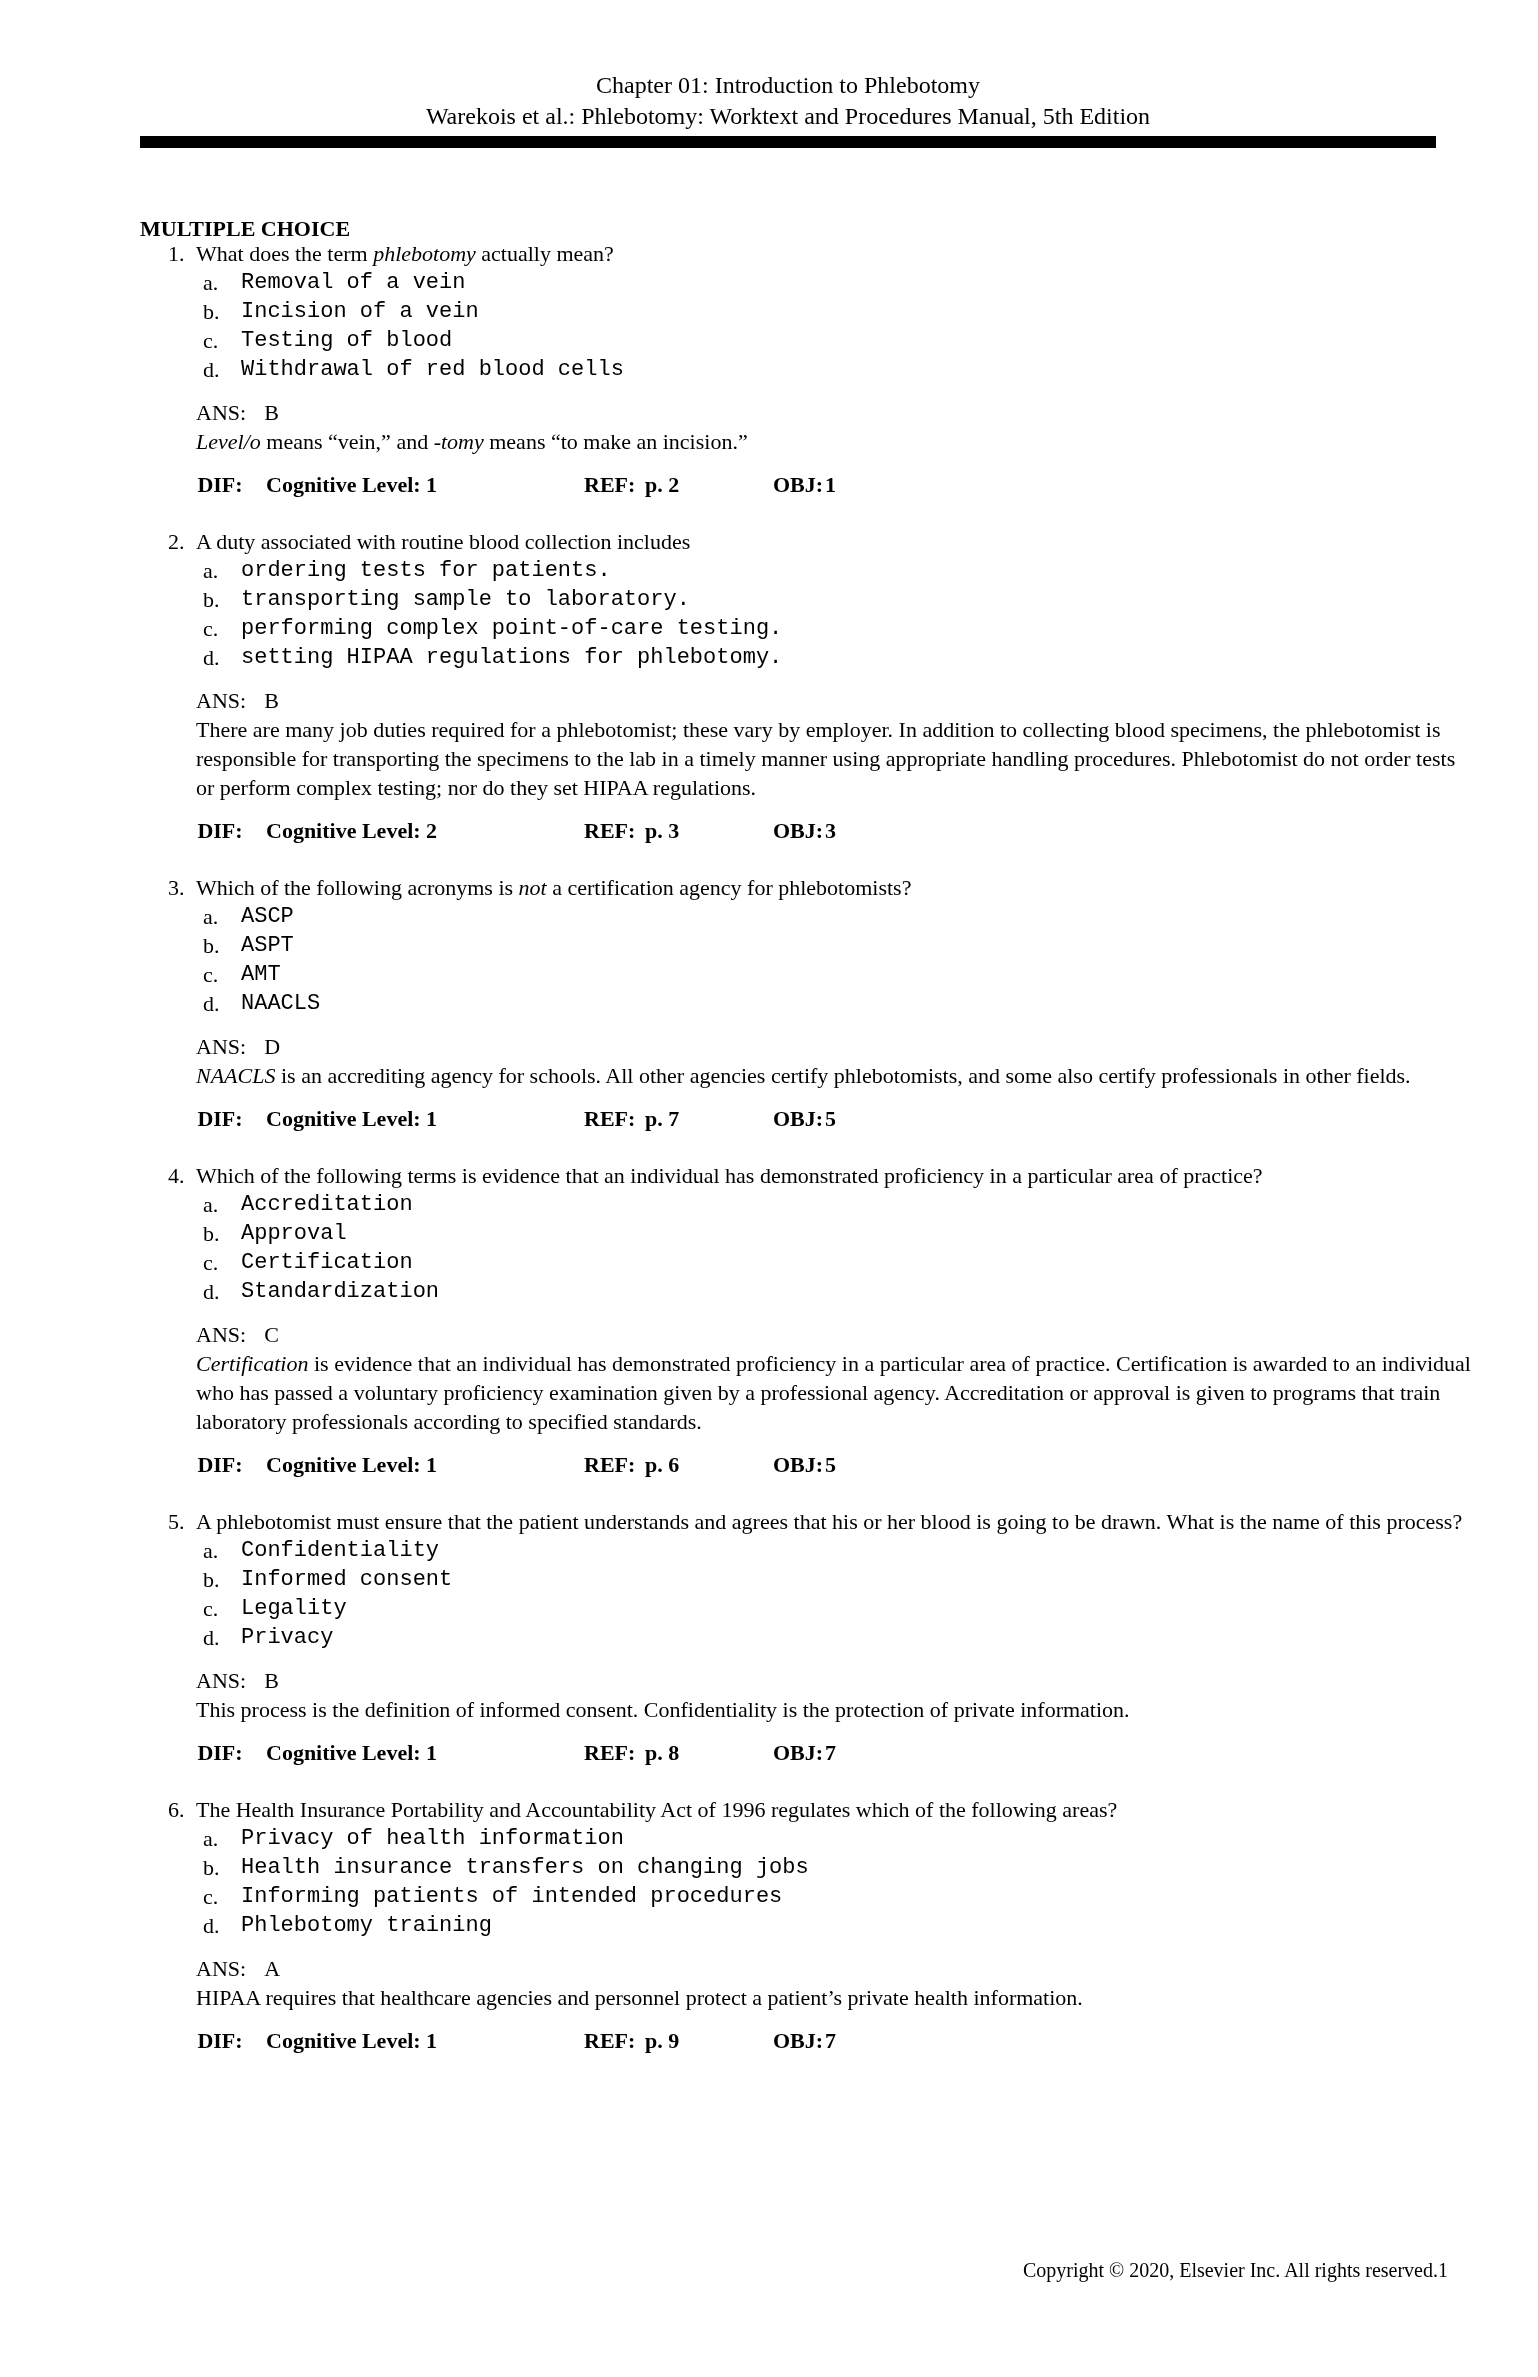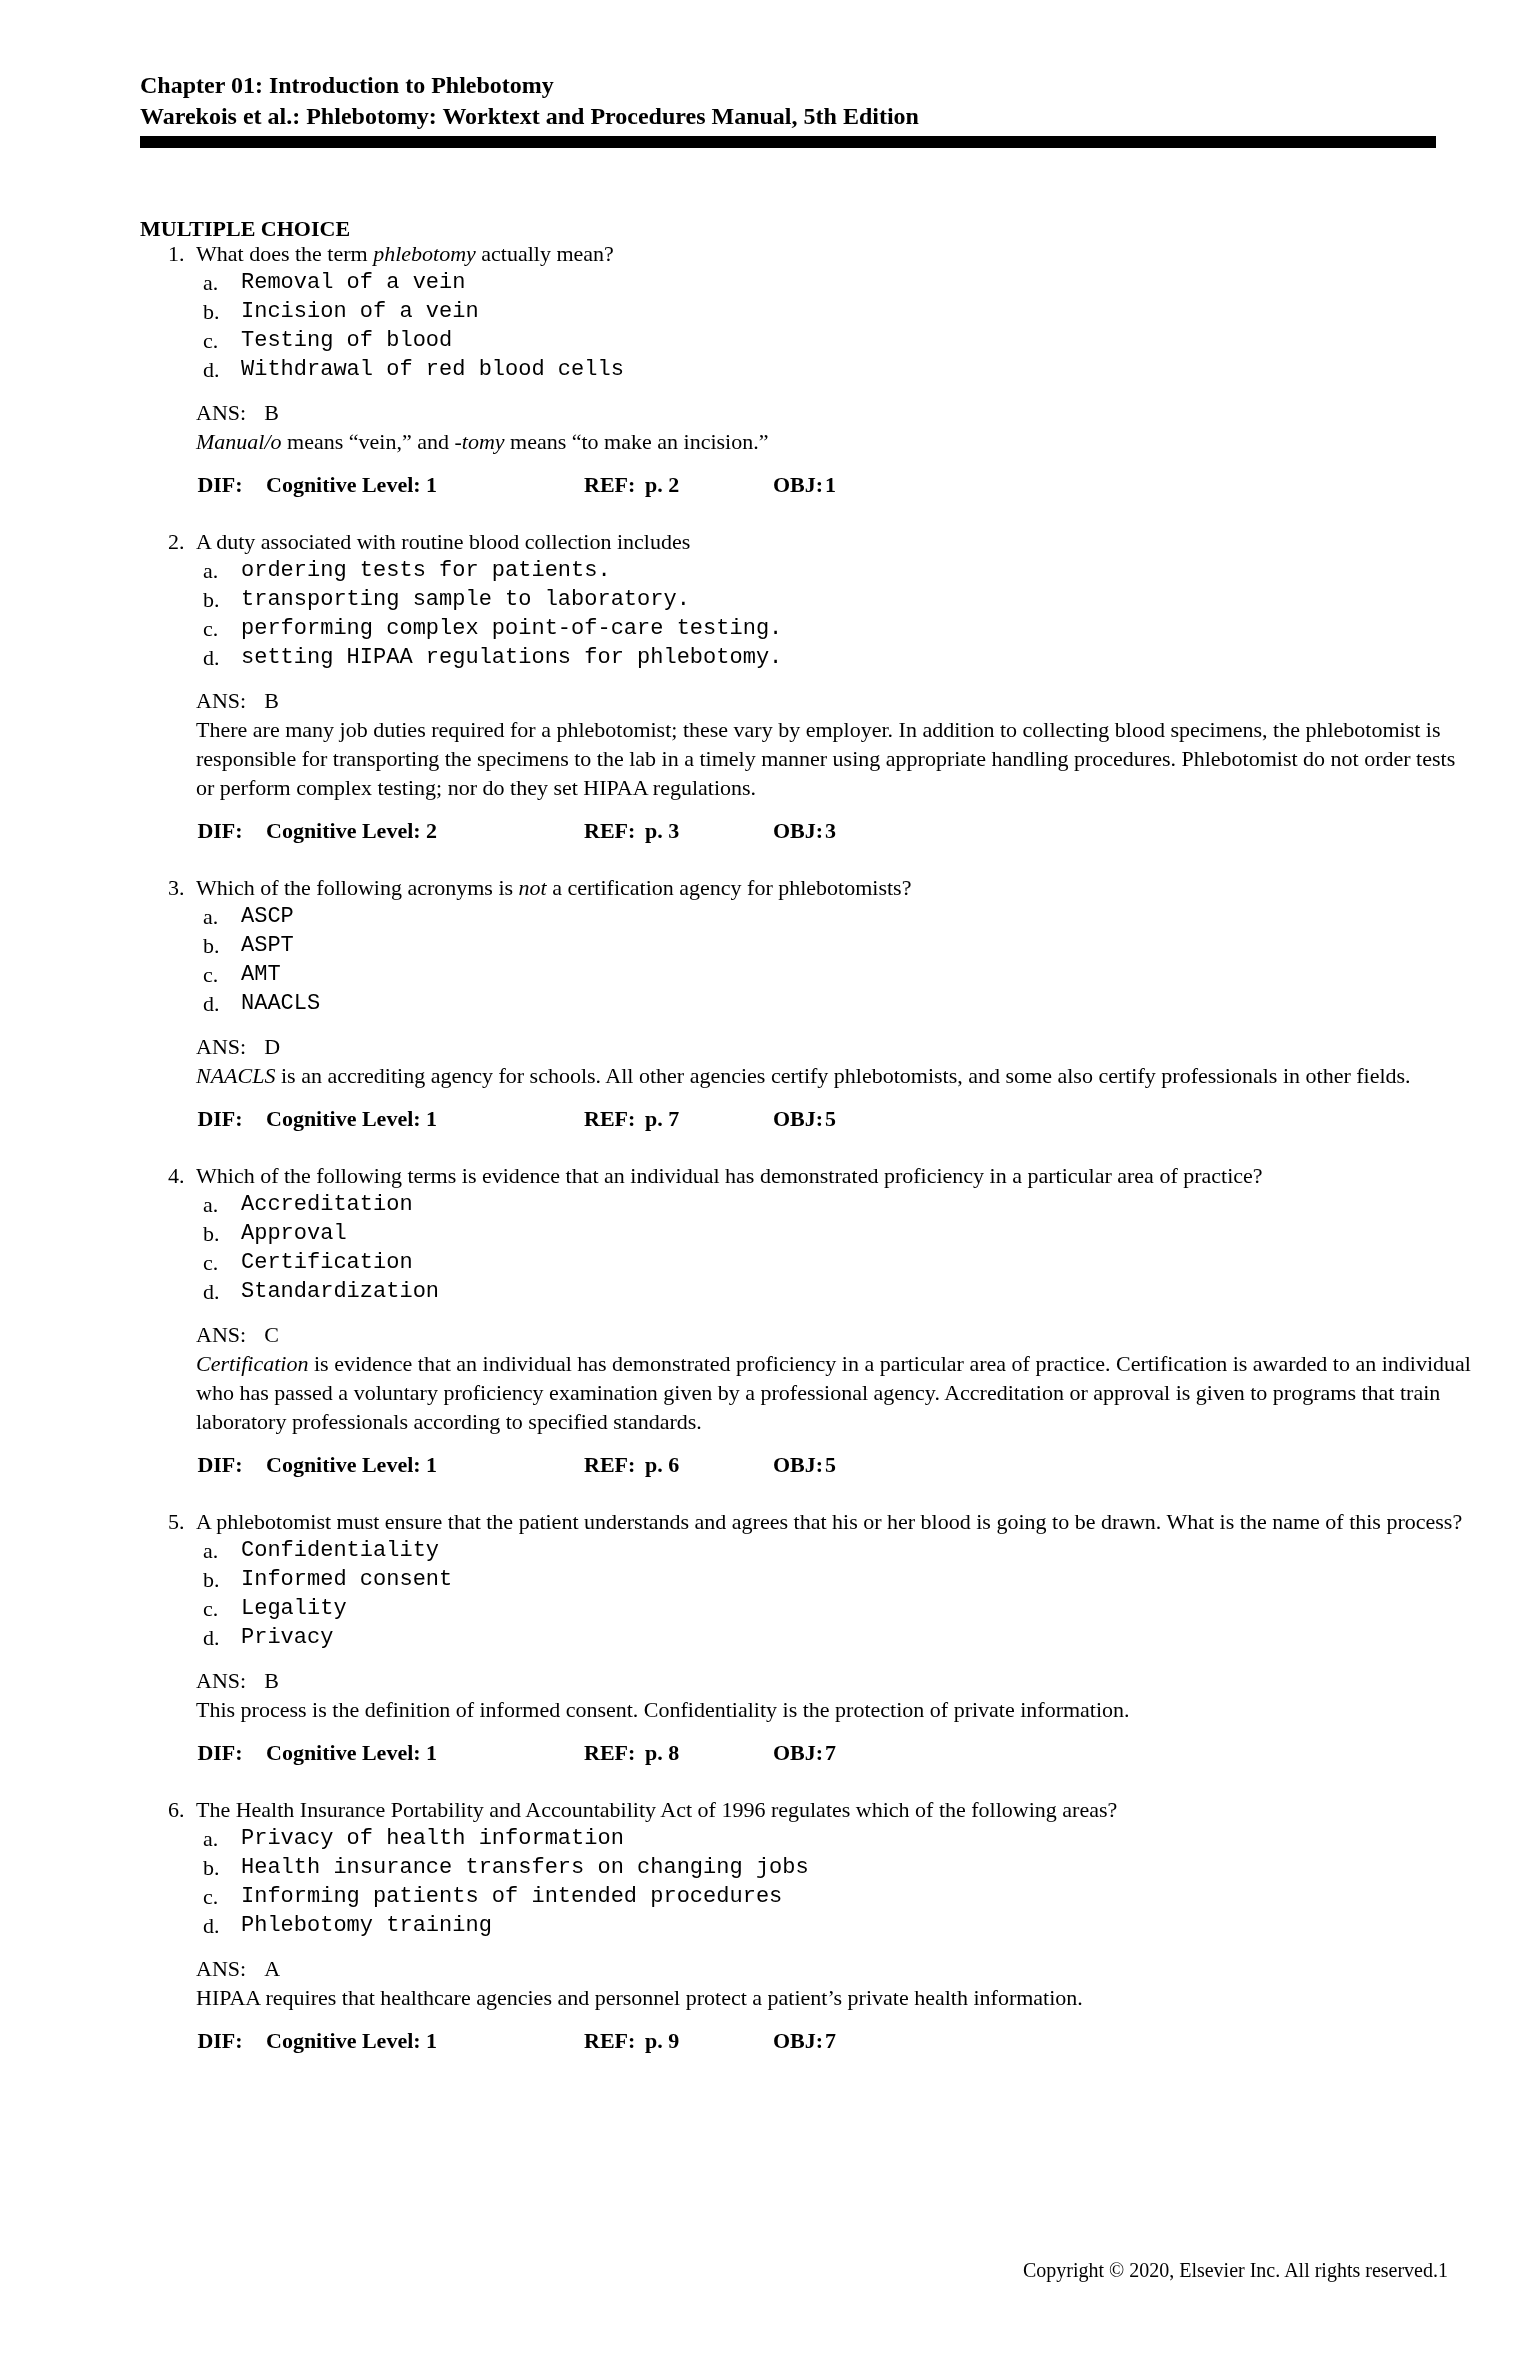--- a/index.html
+++ b/index.html
@@ -12,21 +12,21 @@
     color: #000000;
     font-family: "Liberation Serif", "DejaVu Serif", serif;
     font-size: 22px;
     line-height: 29px;
     overflow: hidden;
   }
   .it { font-style: italic; }
 
   
   .doc-header { position: absolute; left: 140px; top: 70px; width: 1296px; }
-  .doc-title { font-weight: bold; font-size: 24px; line-height: 31px; }
+  .doc-title { font-weight: normal; font-size: 24px; line-height: 31px; text-align: center; }
   .header-rule { height: 12px; background: #000000; margin-top: 4.2px; width: 1296px; }
 
   
   .section-title {
     position: absolute; left: 140px; top: 180px;
     font-weight: bold; font-size: 22px; line-height: 29px; margin-top: 34px;
   }
 
   
   .question-list { position: absolute; left: 168px; top: 239px; width: 1315px; }
@@ -87,21 +87,21 @@
           <div class="option-row">
             <span class="opt-letter">c.</span>
             <span class="opt-text">Testing of blood</span>
           </div>
           <div class="option-row">
             <span class="opt-letter">d.</span>
             <span class="opt-text">Withdrawal of red blood cells</span>
           </div>
         </div>
         <div class="ans-row"><span class="ans-label">ANS:</span><span class="ans-value">B</span></div>
-        <div class="feedback"><span class="it">Manual/o</span><span> means “vein,” and </span><span class="it">-tomy</span><span> means “to make an incision.”</span></div>
+        <div class="feedback"><span class="it">Level/o</span><span> means “vein,” and </span><span class="it">-tomy</span><span> means “to make an incision.”</span></div>
         <div class="dif-row">
           <span class="dif-label">DIF:</span>
           <span class="dif-value">Cognitive Level: 1</span>
           <span class="ref-label">REF:</span>
           <span class="ref-value">p. 2</span>
           <span class="obj-label">OBJ:</span>
           <span class="obj-value">1</span>
         </div>
       </div>
       <div class="question">

